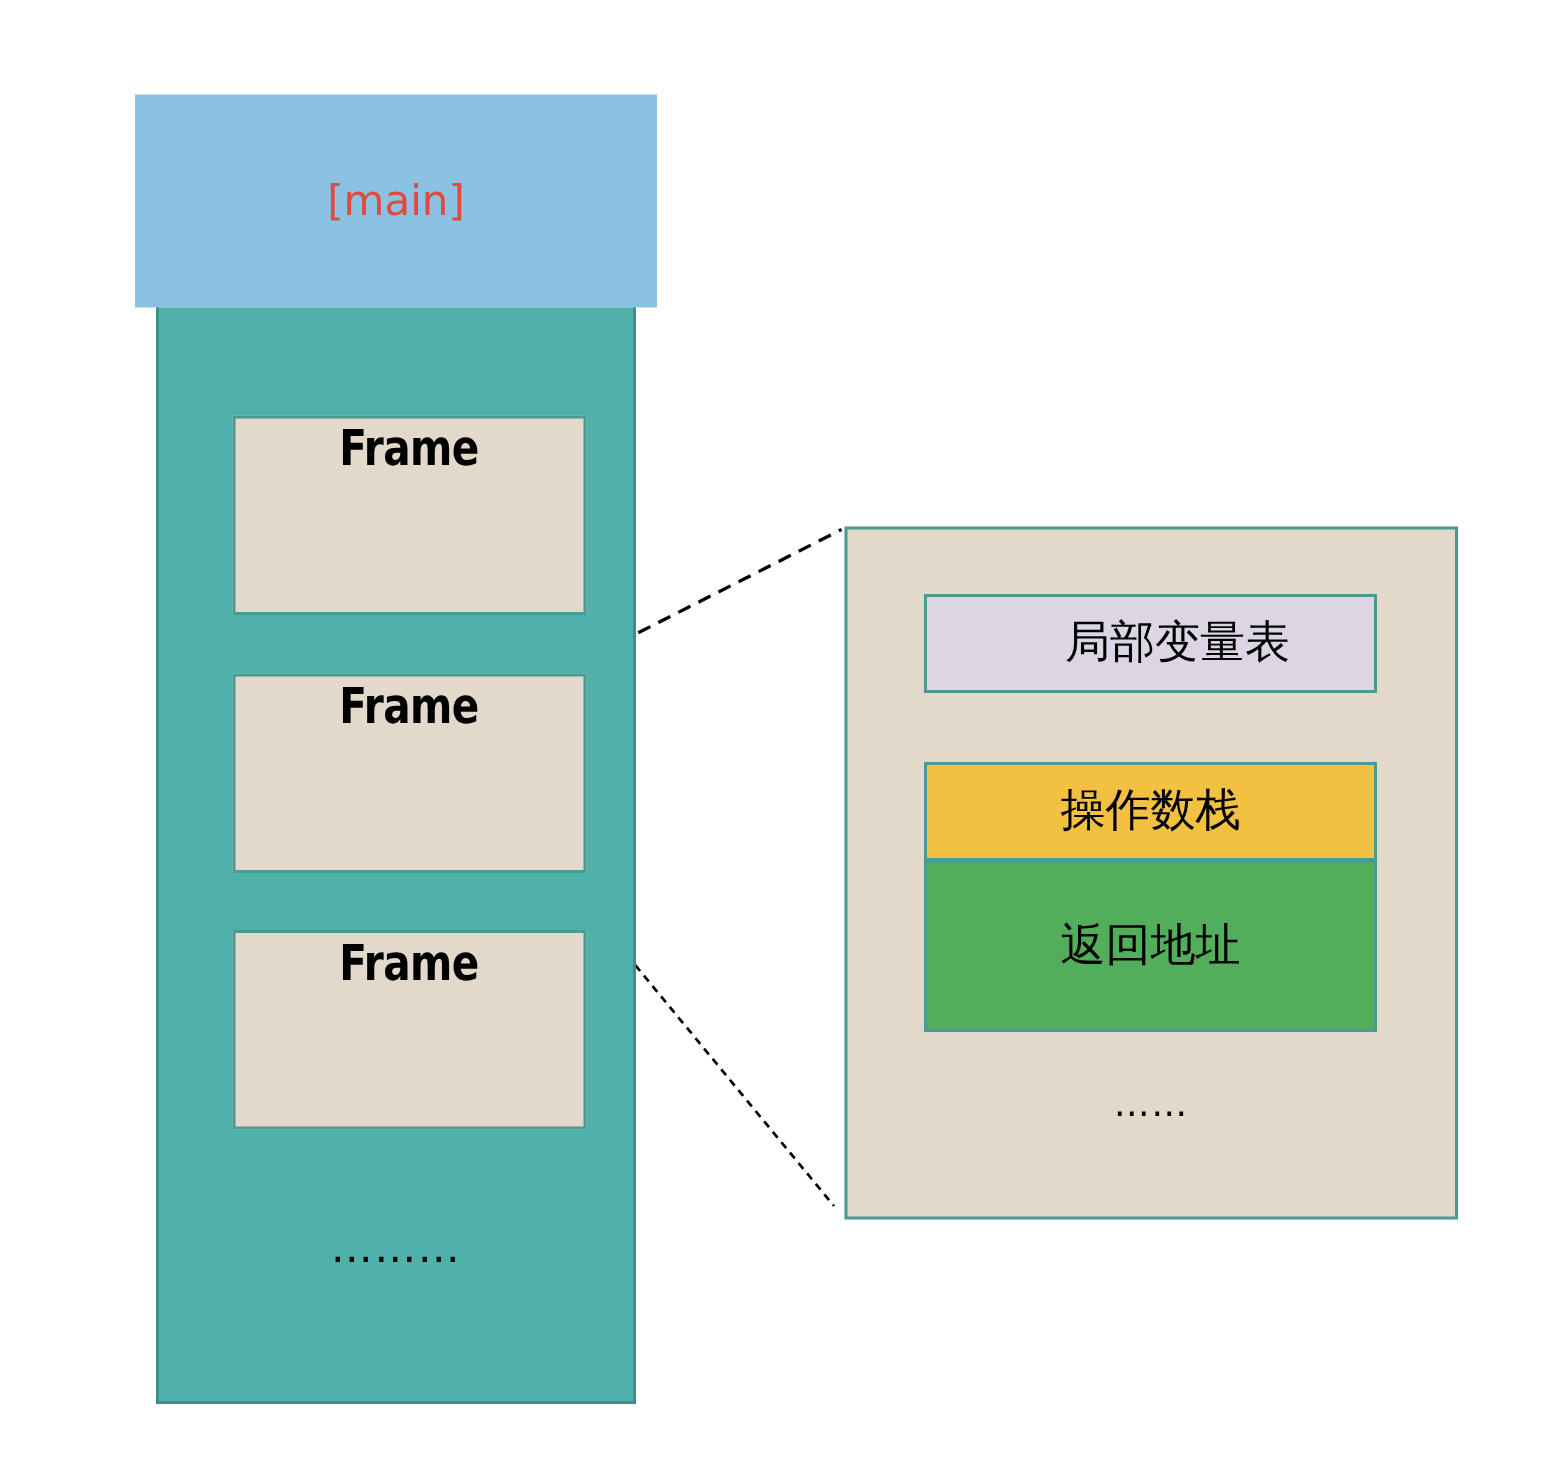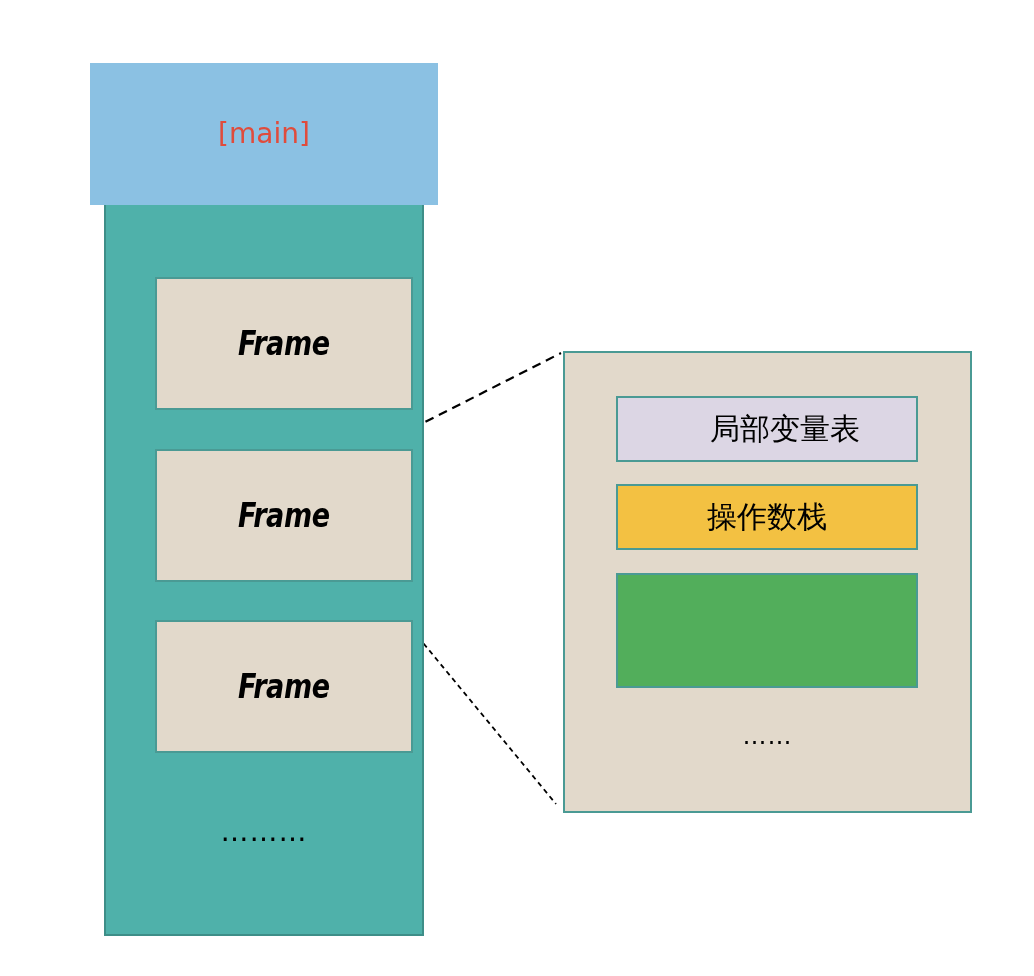--- a/index.html
+++ b/index.html
@@ -4,32 +4,32 @@
 <style>
   html, body { margin:0; padding:0; }
   body { width:1034px; height:976px; background:#ffffff; position:relative; overflow:hidden;
          font-family:"DejaVu Sans", "Liberation Sans", sans-serif; }
   .abs { position:absolute; box-sizing:border-box; }
   #header { left:90px; top:63px; width:348px; height:142px; background:#8BC1E3;
             display:flex; flex-direction:column; align-items:center; justify-content:center;
             color:#E04C3C; font-size:28px; line-height:38px; }
   #column { left:104px; top:205px; width:320px; height:731px; background:#4FB1AA;
             border:2px solid #3E8E88; border-top:none; }
-  .frame { left:155px; width:258px; height:133px; background:#E2D9CB; border:2px solid #4A9A94;
-           display:flex; align-items:center; justify-content:center;font-style:italic; }
+  .frame { left:155px; width:236px; height:133px; background:#E2D9CB; border:2px solid #4A9A94;
+           display:flex; justify-content:center; }
   .frame span { font-family:"DejaVu Sans", sans-serif; font-weight:bold; font-size:33px;
                 color:#000; transform:scaleX(0.82); letter-spacing:-0.5px; }
   #col-dots { left:104px; top:815px; width:320px; text-align:center; font-size:28px;
               letter-spacing:1px; color:#000; }
   #panel { left:563px; top:351px; width:409px; height:462px; background:#E2D9CB;
            border:2px solid #4A9A94; }
   .row { left:616px; width:302px; border:2px solid #4A9A94; display:flex; align-items:center;
          justify-content:center; text-align:center; font-size:30px; color:#000; line-height:38px; }
   #row-lvt { top:396px; height:66px;padding-left:36px; }
-  #row-os  { top:484px; height:66px; }
+  #row-os  { top:508px; height:66px; }
   #row-dl  { top:573px; height:115px; flex-direction:column; }
   #panel-dots { left:563px; top:722px; width:409px; text-align:center; font-size:24px; color:#000;
                 letter-spacing:1px; }
   svg#connectors { position:absolute; left:0; top:0; }
 </style>
 </head>
 <body>
 
 <svg id="connectors" width="1034" height="976">
   <line x1="372" y1="449" x2="561" y2="353" stroke="#000" stroke-width="2.2" stroke-dasharray="9,6"></line>
@@ -56,15 +56,16 @@
 
 <div class="abs" id="panel"></div>
 
 <div class="abs row" id="row-lvt" style="background:#DCD6E4">
   <span>局部变量表</span>
 </div>
 <div class="abs row" id="row-os" style="background:#F3C142">
   <span>操作数栈</span>
 </div>
 <div class="abs row" id="row-dl" style="background:#52AE5B">
+  <div>返回地址</div>
 </div>
 
 <div class="abs" id="panel-dots">……</div>
 
 </body></html>

